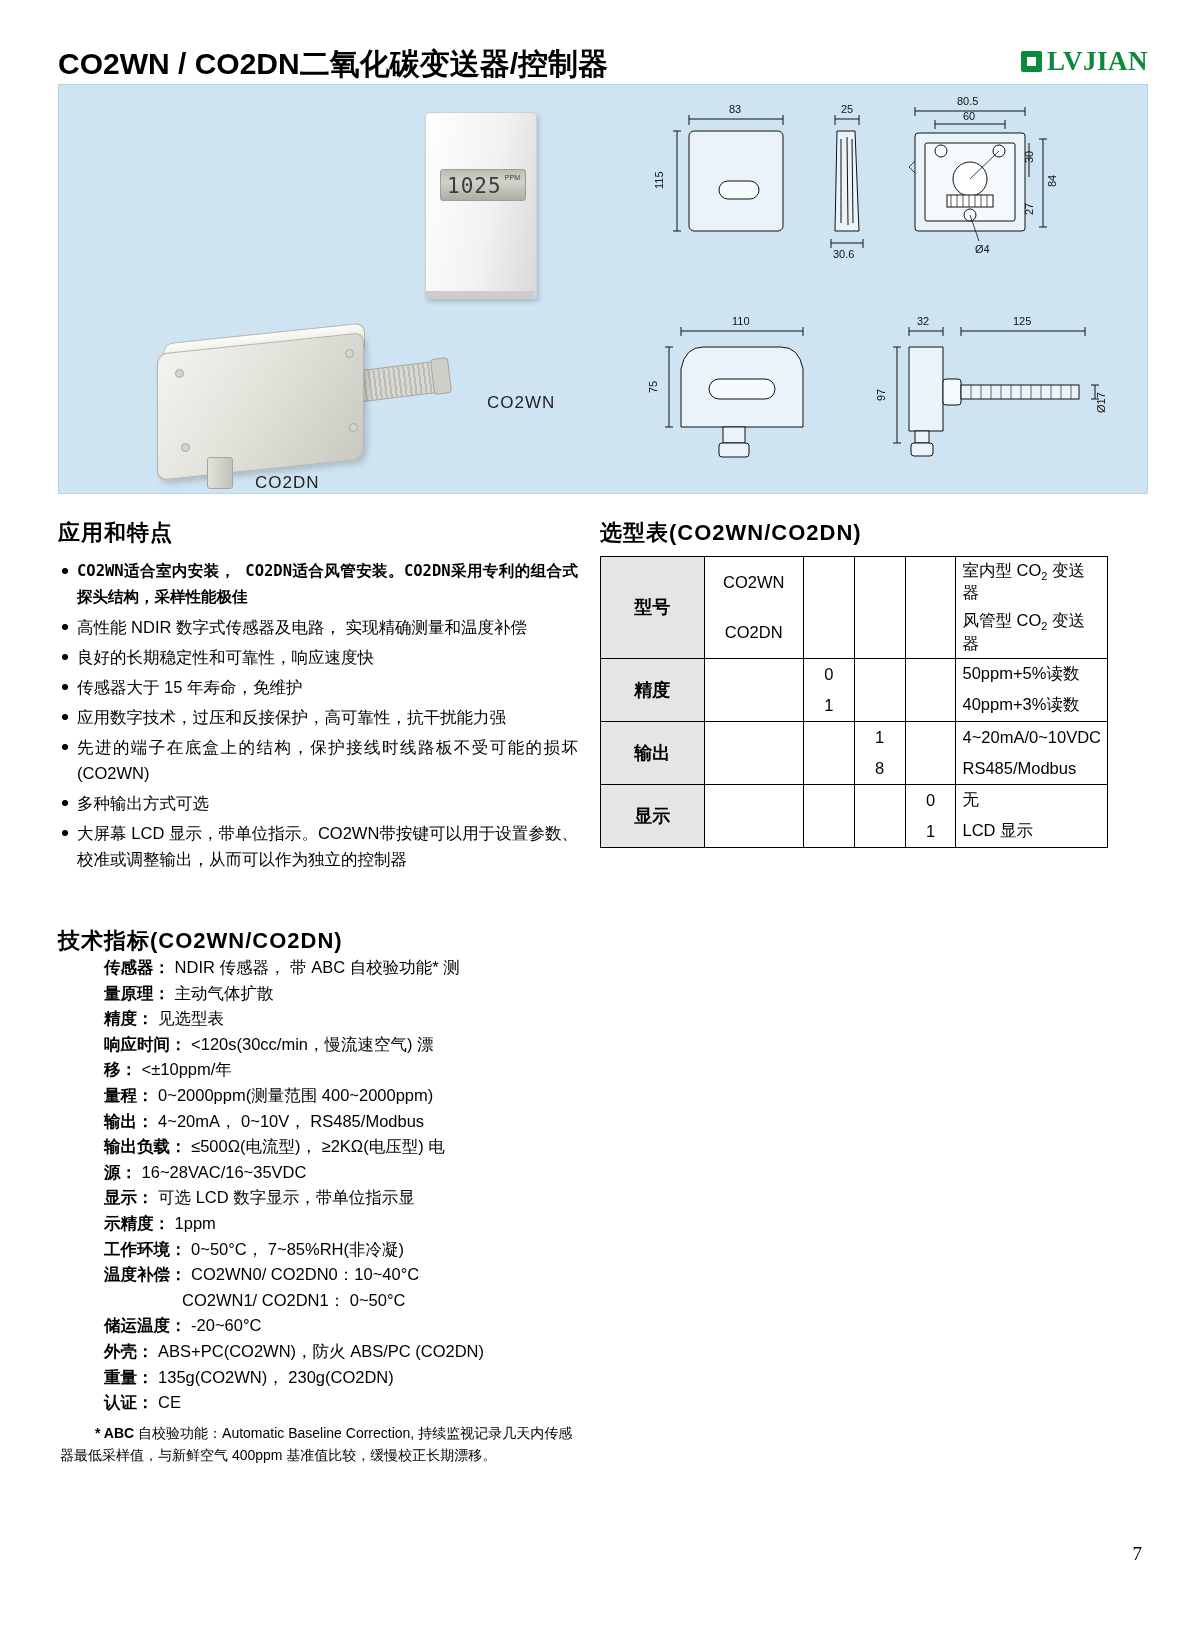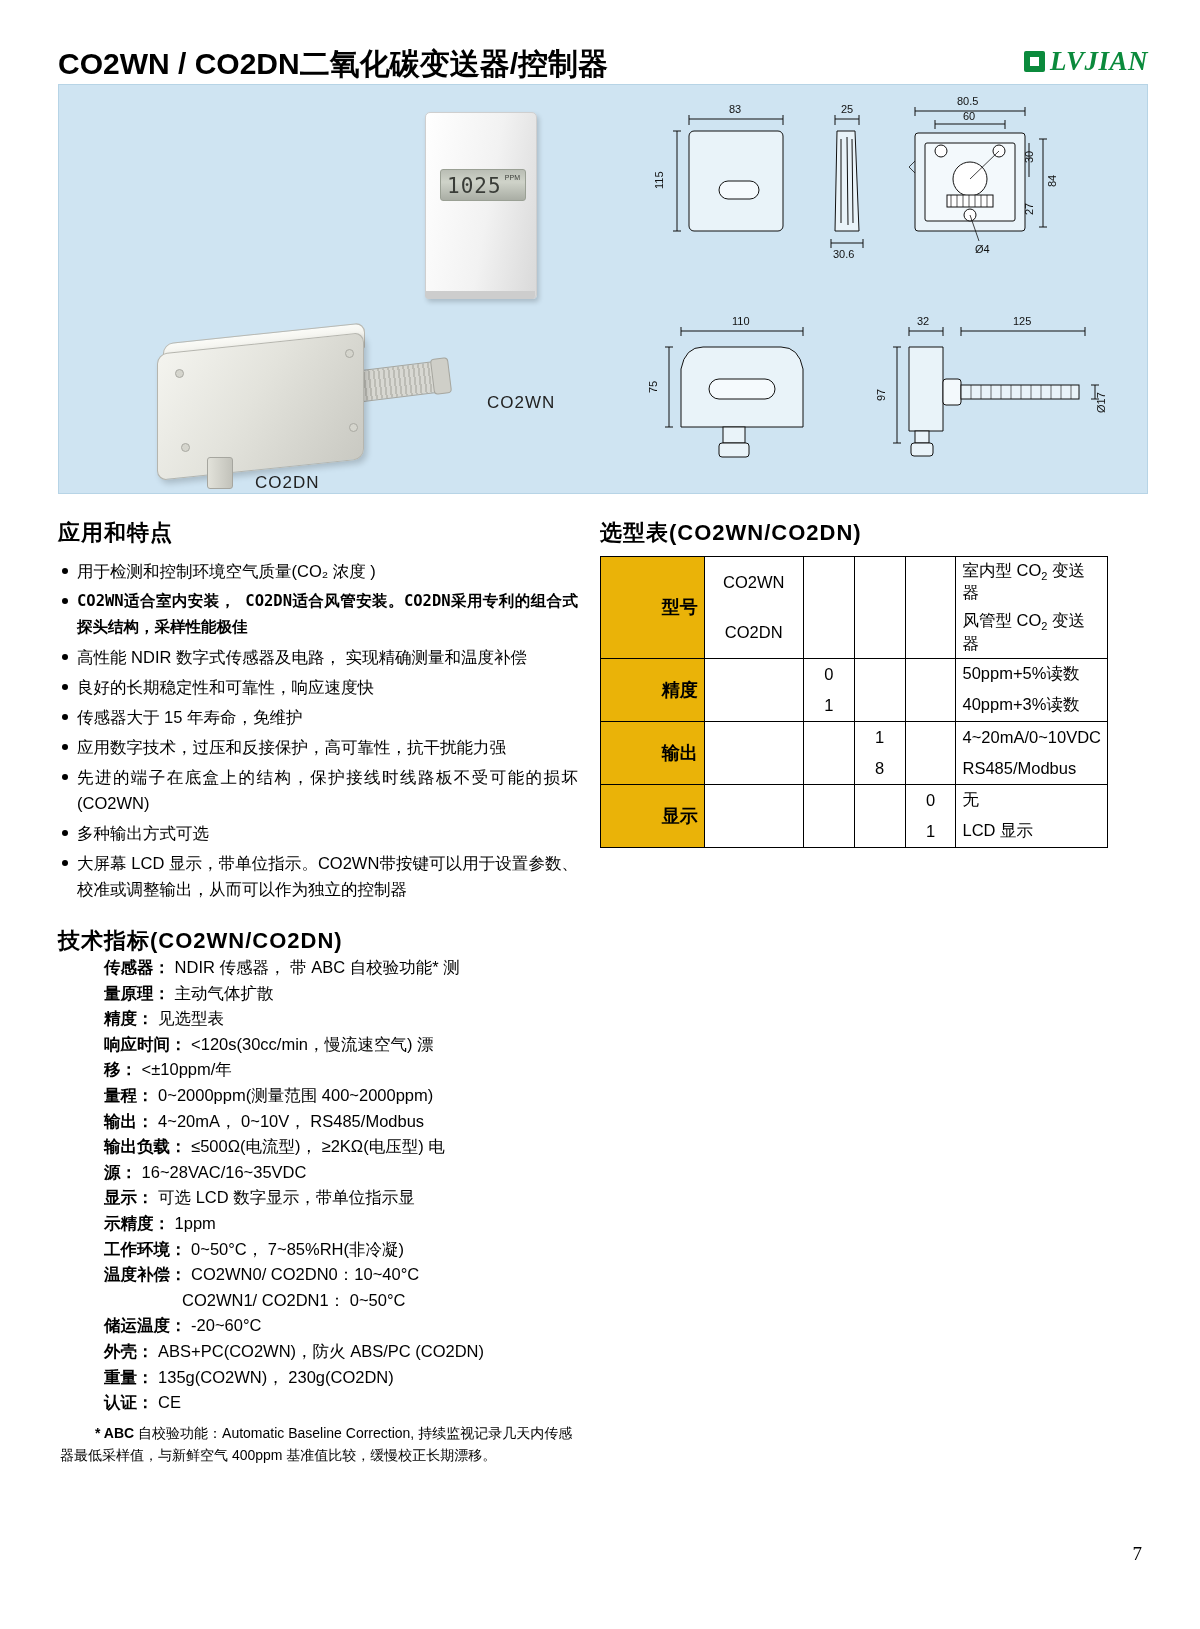--- a/index.html
+++ b/index.html
@@ -59,21 +59,20 @@
   }
   .logo-mark::after {
     content: "";
     position: absolute;
     left: 6px; top: 6px;
     width: 9px; height: 9px;
     background: #ffffff;
   }
   .logo-text {
     font-family: "Liberation Serif", serif;
-    font-style: italic;
     font-weight: bold;
     font-size: 27px;
     color: #0b8a3c;
     letter-spacing: 0.5px;
   }
 
   
   .hero {
     position: absolute;
     left: 58px;
@@ -303,23 +302,23 @@
     font-size: 16.5px;
   }
   table.sel td {
     border: 1px solid #000;
     padding: 3px 6px;
     vertical-align: middle;
     height: 25px;
   }
   td.rowhead {
     width: 96px;
-    text-align: right;
+    text-align: center;
     font-weight: bold;
-    background: #eab308;
+    background: #e5e5e5;
     font-size: 18px;
   }
   td.c1 { width: 88px; text-align: center; }
   td.c2 { width: 40px; text-align: center; }
   td.c3 { width: 40px; text-align: center; }
   td.c4 { width: 40px; text-align: center; }
   td.desc { padding-left: 10px; }
   .nb { border-bottom: none !important; }
   .nt { border-top: none !important; }
   sub { font-size: 11px; }
@@ -495,21 +494,20 @@
           <line x1="472" y1="308" x2="480" y2="308"></line>
           <text x="486" y="322" stroke="none" fill="#111" transform="rotate(-90 486 322)">Ø17</text>
         </g>
       </svg>
     </div>
   </div>
 
   <div class="left-col">
     <div class="sec-heading" id="app-heading">应用和特点</div>
     <ul class="bullets">
-      <li>用于检测和控制环境空气质量(CO₂ 浓度 )</li>
       <li class="mono">CO2WN适合室内安装， CO2DN适合风管安装。CO2DN采用专利的组合式探头结构，采样性能极佳</li>
       <li>高性能 NDIR 数字式传感器及电路， 实现精确测量和温度补偿</li>
       <li>良好的长期稳定性和可靠性，响应速度快</li>
       <li>传感器大于 15 年寿命，免维护</li>
       <li>应用数字技术，过压和反接保护，高可靠性，抗干扰能力强</li>
       <li>先进的端子在底盒上的结构，保护接线时线路板不受可能的损坏(CO2WN)</li>
       <li>多种输出方式可选</li>
       <li>大屏幕 LCD 显示，带单位指示。CO2WN带按键可以用于设置参数、校准或调整输出，从而可以作为独立的控制器</li>
     </ul>
 

